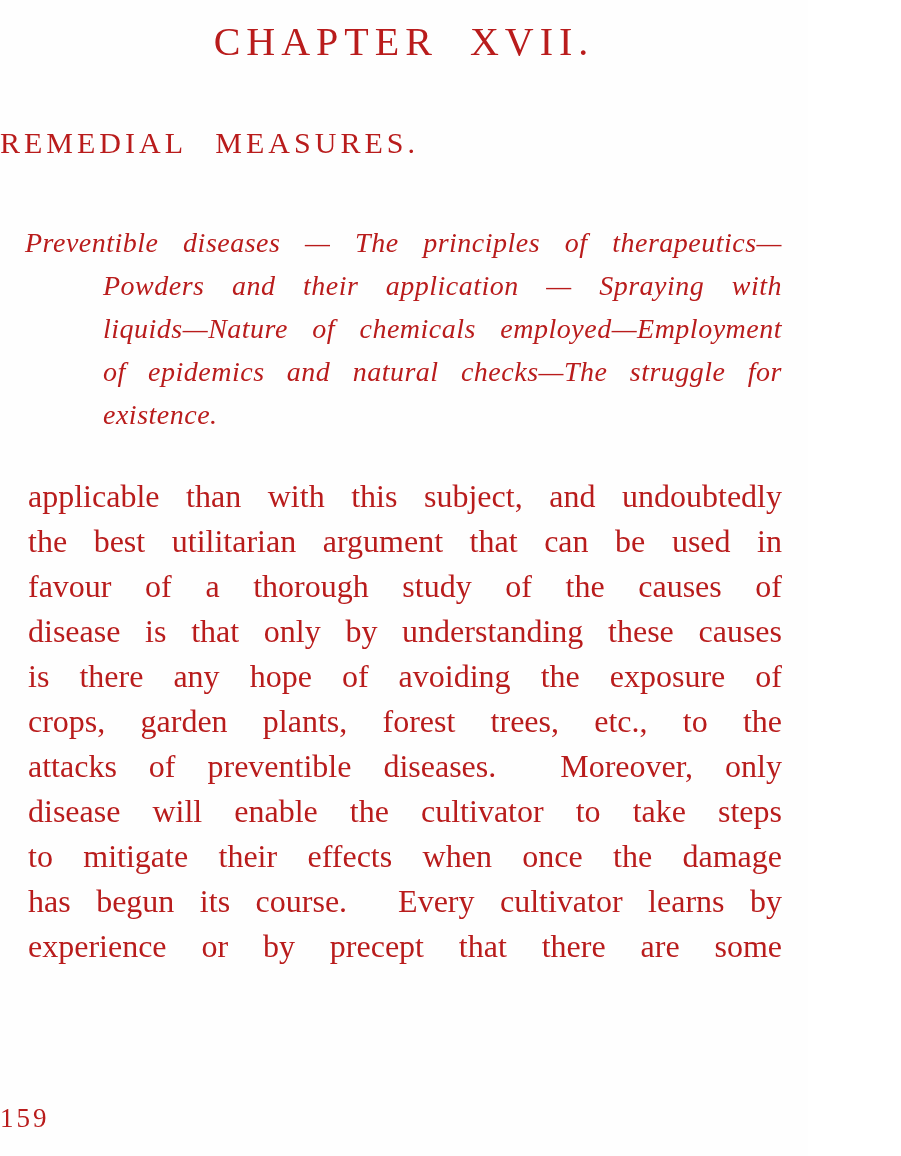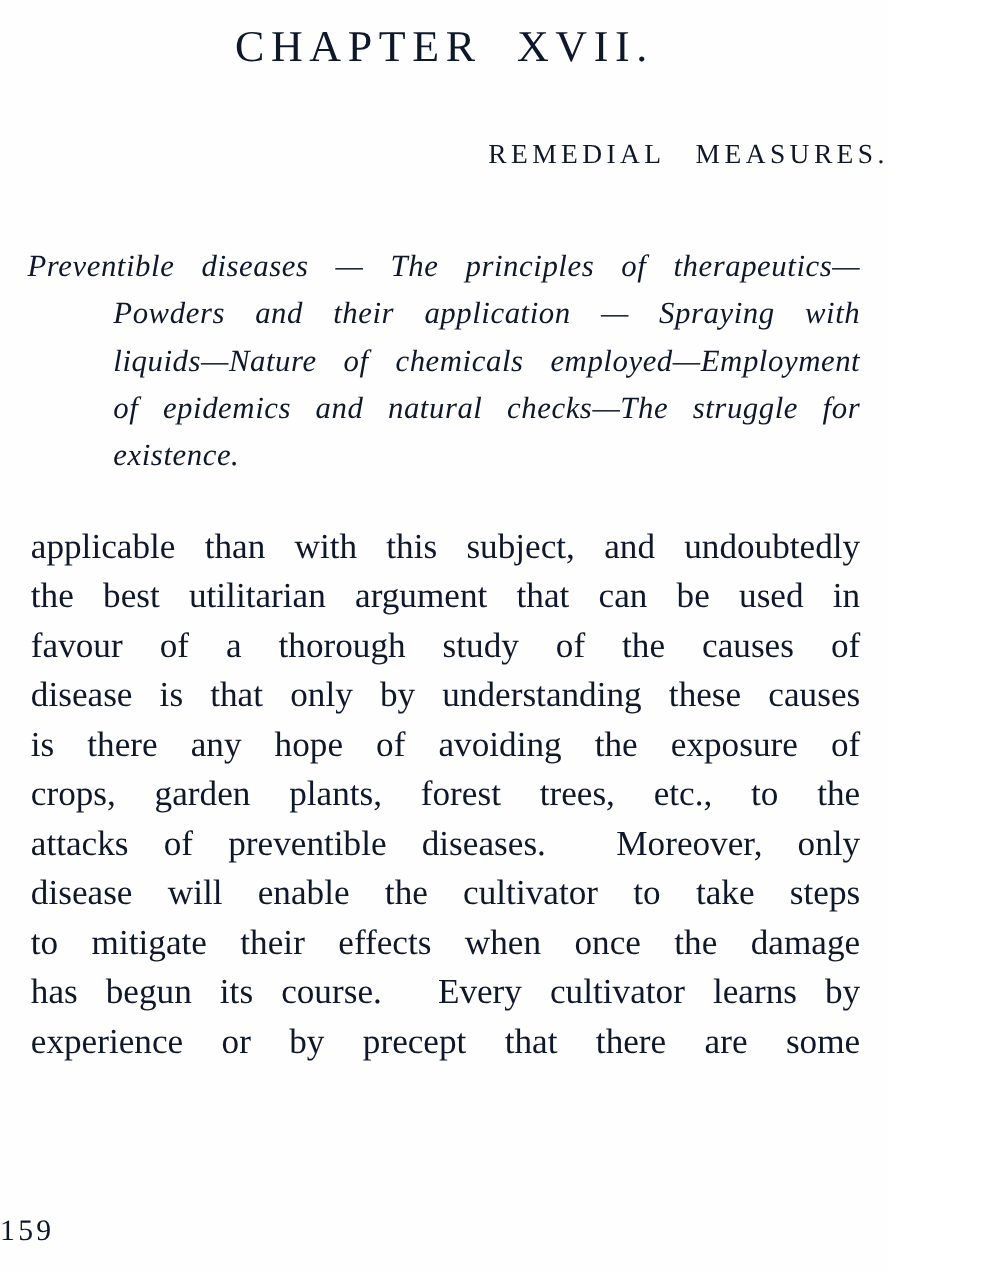--- a/index.html
+++ b/index.html
@@ -5,45 +5,45 @@
   html, body {
     margin: 0;
     padding: 0;
     background: #ffffff;
   }
   .page {
     position: relative;
     width: 808px;
     height: 1156px;
     background: #fefefe;
-    color: #0f172a;
+    color: #b91c1c;
     font-family: "Liberation Serif", "DejaVu Serif", serif;
     overflow: hidden;
   }
   .chapter-title {
     position: absolute;
     top: 22px;
     left: 0;
     right: 0;
     margin: 0;
     text-align: center;
     font-size: 40px;
     font-weight: normal;
     letter-spacing: 6px;
     word-spacing: 16px;
     line-height: 1;
   }
   .section-title {
     position: absolute;
     top: 128px;
     left: 0;
-    right: 0;
+    right: 9px;
     margin: 0;
-    text-align: right;
-    font-size: 25px;
+    text-align: left;
+    font-size: 30px;
     font-weight: normal;
     letter-spacing: 4px;
     word-spacing: 18px;
     line-height: 1;
   }
   .summary {
     position: absolute;
     top: 221px;
     left: 25px;
     right: 26px;

